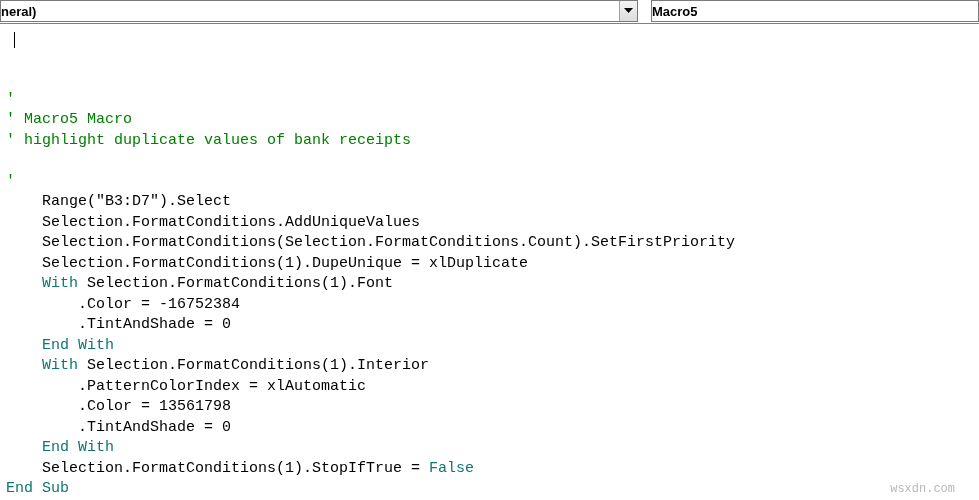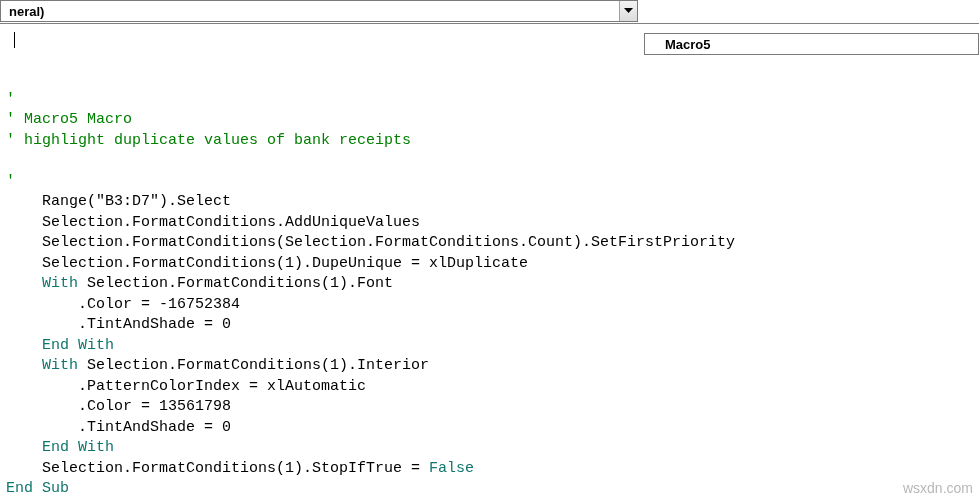--- a/index.html
+++ b/index.html
@@ -24,27 +24,26 @@
   border: 1px solid #7a7a7a;
   height: 22px;
   display: flex;
   align-items: center;
   font-family: Tahoma, Arial, sans-serif;
   font-size: 13px;
   font-weight: bold;
 }
 .dropdown.left {
   flex: 0 0 638px;
-  margin-right: 6px;
-  padding-left: 8px;
+  margin-right: 13px;
+  padding-left: 0;
 }
 .dropdown.right {
   flex: 1;
-  padding-left: 20px;
-  margin-top: 33px;
+  padding-left: 0;
 }
 .dropdown-text {
   flex: 1;
   white-space: nowrap;
   overflow: hidden;
 }
 .dropdown-arrow {
   width: 18px;
   height: 20px;
   background: linear-gradient(#f3f3f3,#ddd);
@@ -68,24 +67,24 @@
   width: 1px;
   height: 16px;
   background: #000;
   left: 14px;
   top: 8px;
 }
 .c-comment { color: #008000; }
 .c-kw { color: #0f766e; }
 .watermark {
   position: absolute;
-  right: 6px;
+  right: 24px;
   bottom: 4px;
-  font-family: Liberation Sans, sans-serif;
-  font-size: 14px;
+  font-family: Liberation Mono, monospace;
+  font-size: 12px;
   color: #b8b8b8;
 }
 </style>
 </head>
 <body>
 
 <div class="toolbar">
   <div class="dropdown left">
     <span class="dropdown-text">neral)</span>
     <span class="dropdown-arrow">

